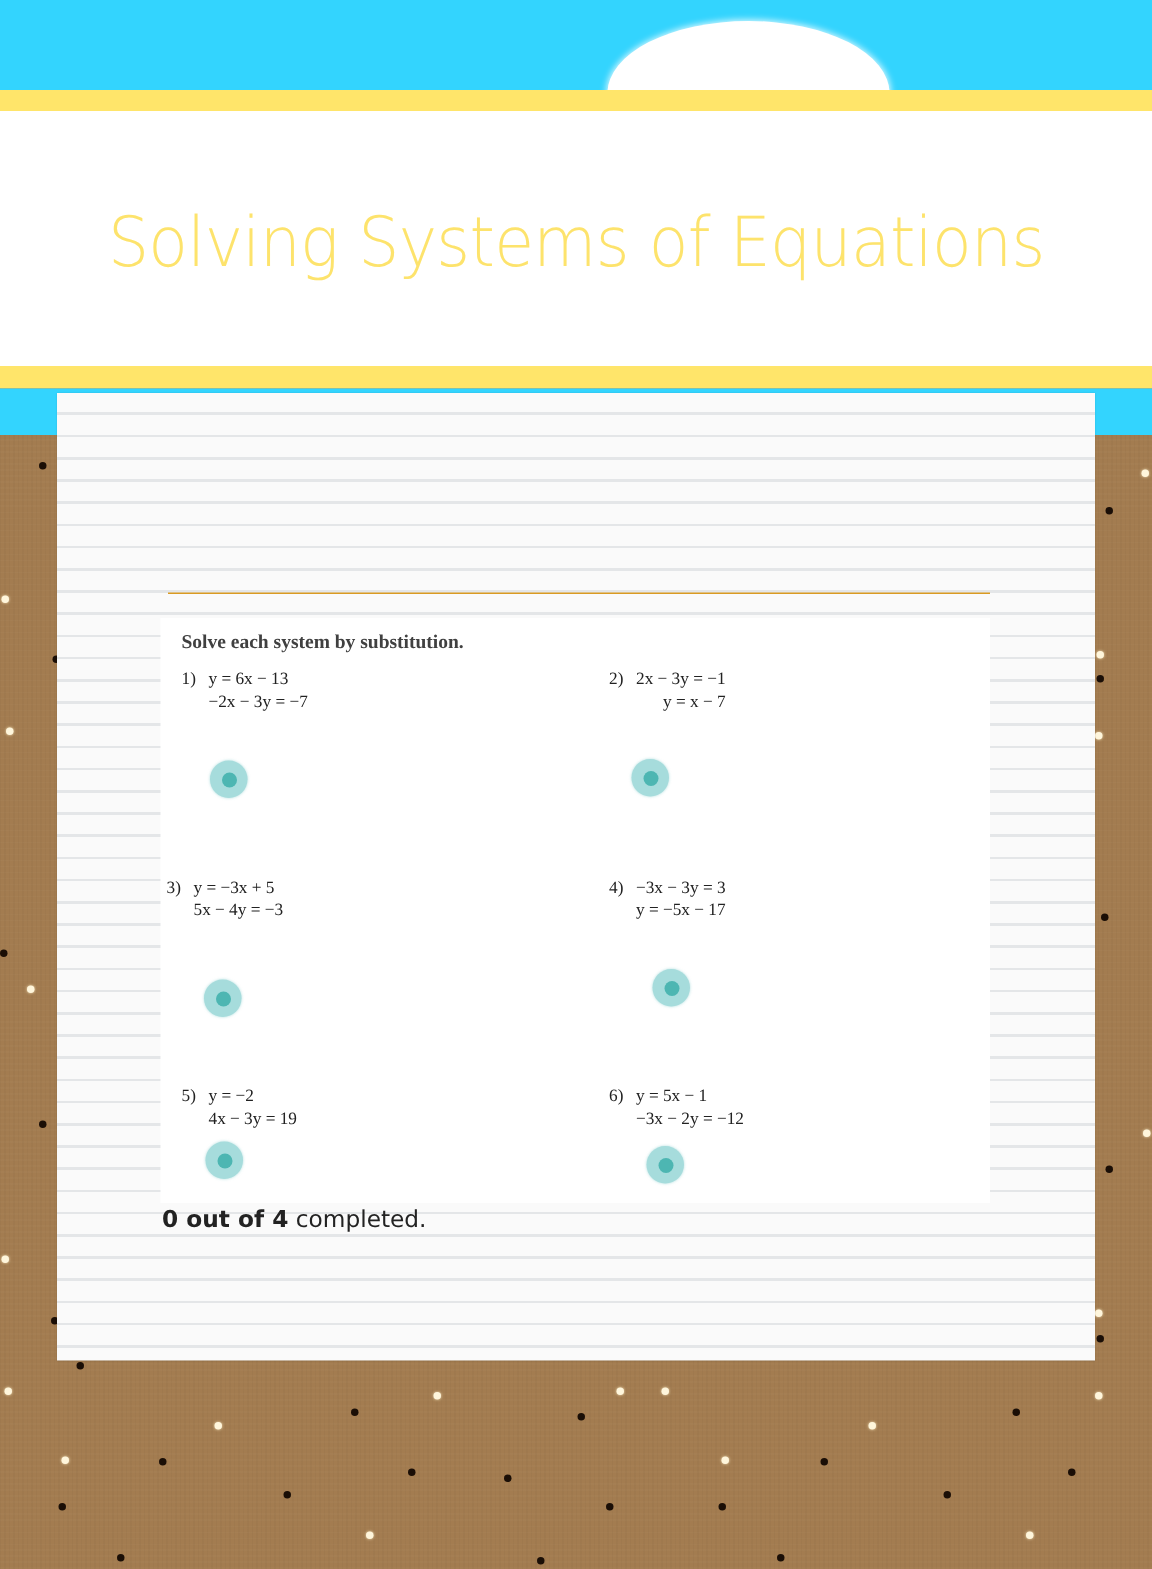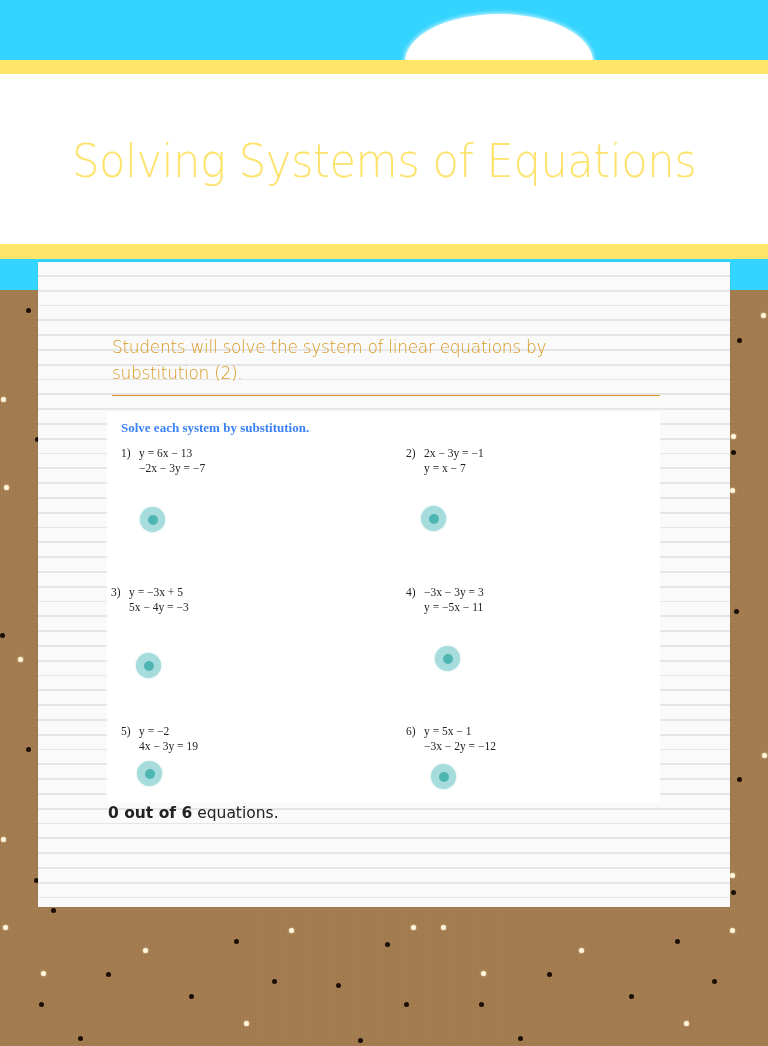--- a/index.html
+++ b/index.html
@@ -75,29 +75,29 @@
   }
 
   
   .worksheet {
     position: absolute; left: 69px; top: 150px; width: 553px; height: 390px;
     background: #ffffff;
   }
   .ws-heading {
     position: absolute; left: 14px; top: 8px;
     font-family: "Liberation Serif", serif; font-weight: bold;
-    font-size: 13px; color: #3b82f6;
+    font-size: 13px; color: #404040;
   }
   .problem {
     position: absolute;
     font-family: "Liberation Serif", serif;
     font-size: 11.5px; line-height: 15px; color: #222;
   }
   .problem .num { display: inline-block; width: 18px; }
-  .problem .eq2 { padding-left: 18px; }
+  .problem .eq2 { padding-left: 18px; text-align: right; }
   .answer-marker {
     position: absolute; width: 25px; height: 25px; border-radius: 50%;
     background: #a6dcdc; cursor: pointer;
     box-shadow: 0 0 2px rgba(120,200,200,0.6);
   }
   .answer-marker::after {
     content: ""; position: absolute; left: 7.5px; top: 7.5px;
     width: 10px; height: 10px; border-radius: 50%; background: #4db6b2;
   }
 
@@ -168,21 +168,20 @@
   <div class="cloud"></div>
 </div>
 <div class="yellow-band yb-top"></div>
 <div class="title-panel">
   <h1 class="page-title">Solving Systems of Equations</h1>
 </div>
 <div class="yellow-band yb-bottom"></div>
 <div class="cyan-strip"></div>
 
 <div class="paper">
-  <p class="objective">Students will solve the system of linear equations by substitution (2).</p>
   <div class="divider"></div>
 
   <div class="worksheet">
     <div class="ws-heading">Solve each system by substitution.</div>
 
     <div class="problem" style="left:14px;top:34px">
       <div><span class="num">1)</span><span>y = 6x − 13</span></div>
       <div class="eq2">−2x − 3y = −7</div>
     </div>
     <div class="answer-marker" style="left:33px;top:95px"></div>
@@ -194,33 +193,33 @@
     <div class="answer-marker" style="left:314px;top:94px"></div>
 
     <div class="problem" style="left:4px;top:173px">
       <div><span class="num">3)</span><span>y = −3x + 5</span></div>
       <div class="eq2">5x − 4y = −3</div>
     </div>
     <div class="answer-marker" style="left:29px;top:241px"></div>
 
     <div class="problem" style="left:299px;top:173px">
       <div><span class="num">4)</span><span>−3x − 3y = 3</span></div>
-      <div class="eq2">y = −5x − 11</div>
+      <div class="eq2">y = −5x − 17</div>
     </div>
     <div class="answer-marker" style="left:328px;top:234px"></div>
 
     <div class="problem" style="left:14px;top:312px">
       <div><span class="num">5)</span><span>y = −2</span></div>
       <div class="eq2">4x − 3y = 19</div>
     </div>
     <div class="answer-marker" style="left:30px;top:349px"></div>
 
     <div class="problem" style="left:299px;top:312px">
       <div><span class="num">6)</span><span>y = 5x − 1</span></div>
       <div class="eq2">−3x − 2y = −12</div>
     </div>
     <div class="answer-marker" style="left:324px;top:352px"></div>
   </div>
 
   <div class="status">
-    <b>0 out of 6</b><span> equations.</span>
+    <b>0 out of 4</b><span> completed.</span>
   </div>
 </div>
 
 </body></html>

